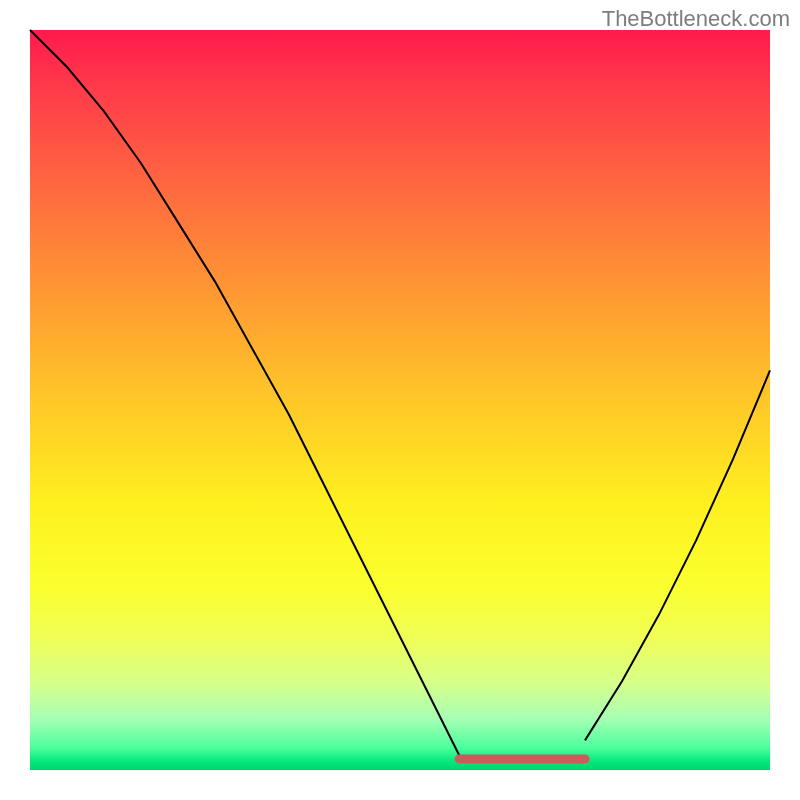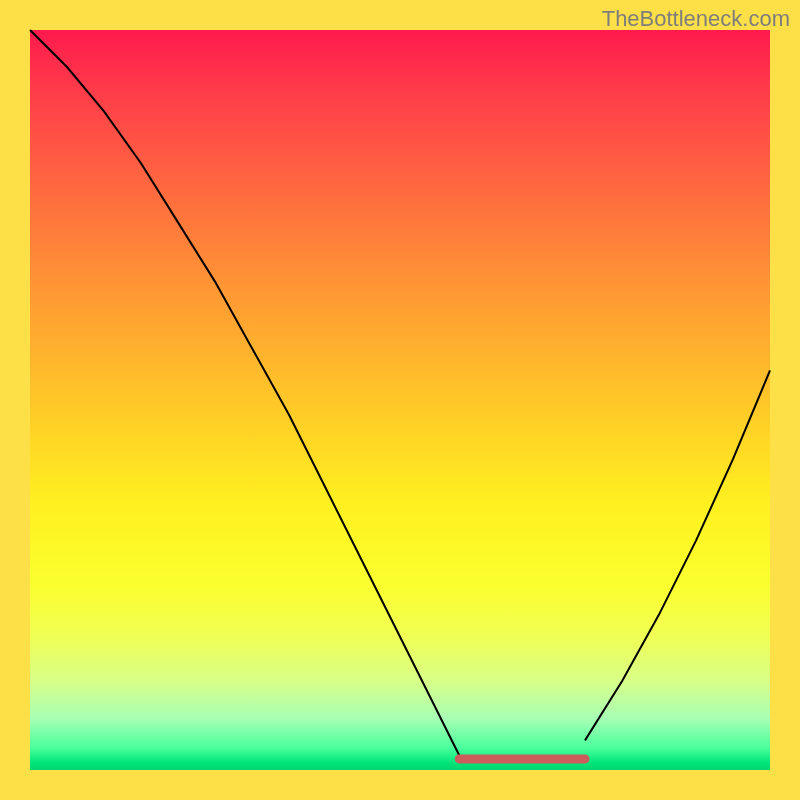--- a/index.html
+++ b/index.html
@@ -1,16 +1,16 @@
 <!DOCTYPE html>
 <html><head>
 <meta charset="utf-8">
 <style>
   html,body{margin:0;padding:0;width:800px;height:800px;overflow:hidden;background:#000;}
-  .frame{position:absolute;left:0;top:0;width:800px;height:800px;background:#fde047;}
+  .frame{position:absolute;left:0;top:0;width:800px;height:800px;background:#ffffff;}
   .plot{position:absolute;left:30px;top:30px;width:740px;height:740px;}
   .gradient{position:absolute;left:0;top:0;width:740px;height:740px;
     background:linear-gradient(to bottom,
       #ff1a4d 0%,
       #ff3b4a 8%,
       #ff6b3f 22%,
       #ff9a33 36%,
       #ffc728 50%,
       #fff020 64%,
       #fbff2e 75%,

